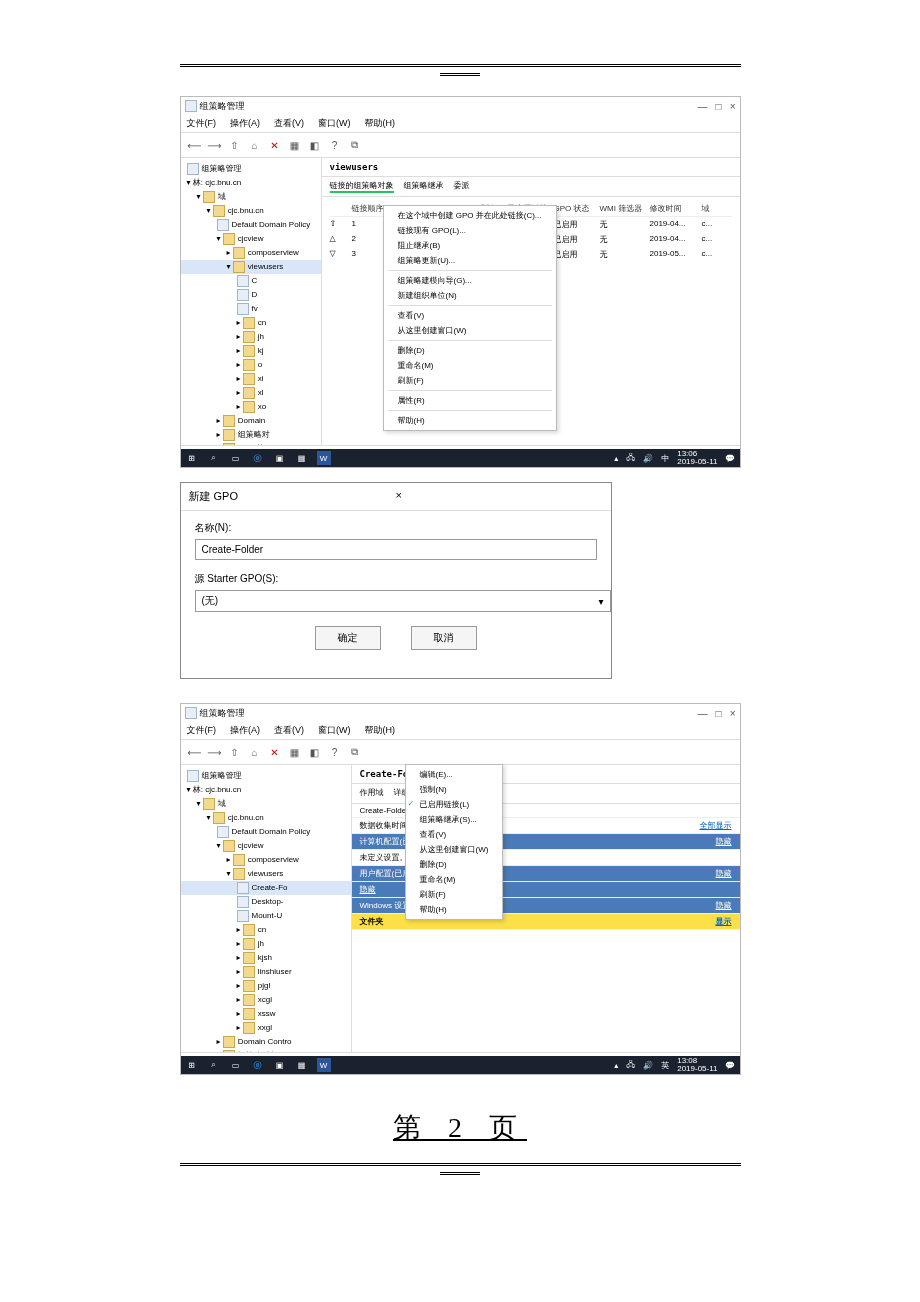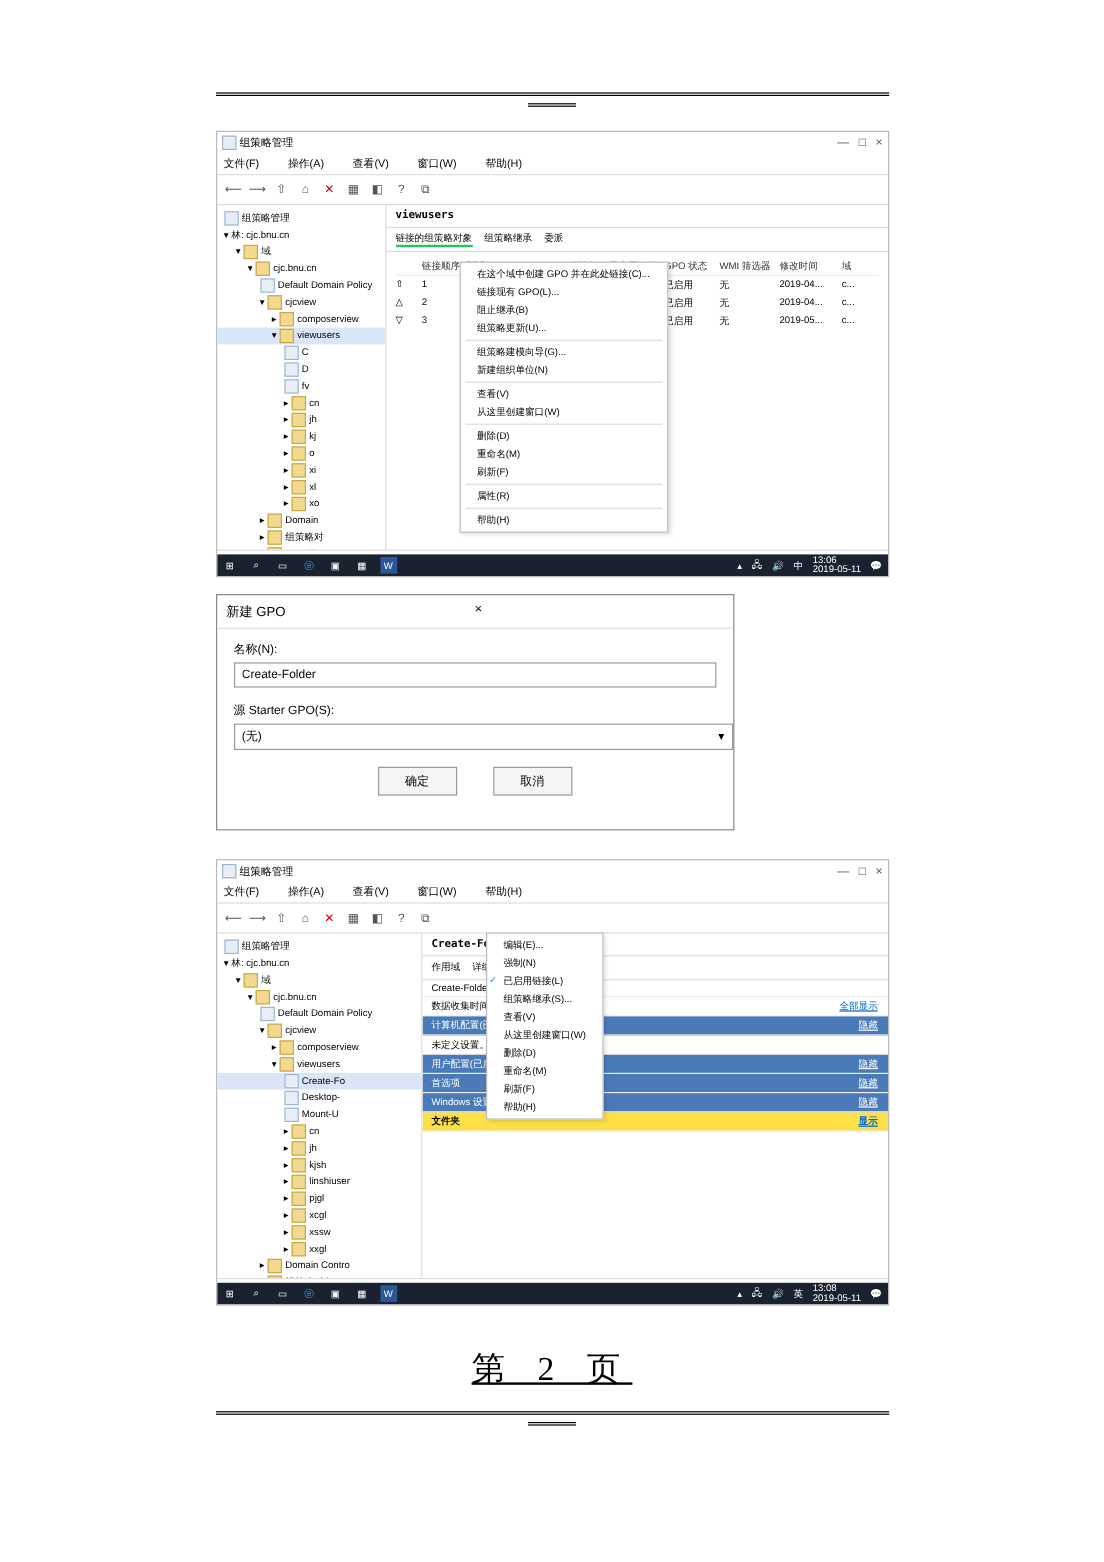--- a/index.html
+++ b/index.html
@@ -1,23 +1,23 @@
 <!DOCTYPE html>
 <html><head>
 <meta charset="utf-8">
 <style>
 body{margin:0;background:#fff;font-family:"Microsoft YaHei",Arial,sans-serif;font-size:10px;color:#000}
-.page{width:821px;margin:17px auto;padding:60px 0 80px}
+.page{width:821px;margin:4px auto;padding:60px 0 80px}
 .rule{height:0;border-top:3px double #000;margin:0 130px}
 .rule-short{width:40px;border-top:3px double #000;margin:6px auto 20px}
 .shot{position:relative;margin:0 130px 14px;border:1px solid #bbb;background:#fff;height:370px;overflow:hidden}
 .titlebar{display:flex;align-items:center;height:18px;padding:0 4px;font-size:9px}
 .titlebar .ttl{flex:1}
 .wc{display:flex;gap:8px;font-size:10px;color:#555}
-.menubar{display:flex;gap:24px;font-size:9px;padding:2px 6px;border-bottom:1px solid #ddd}
+.menubar{display:flex;gap:14px;font-size:9px;padding:2px 6px;border-bottom:1px solid #ddd}
 .toolbar{display:flex;gap:4px;padding:4px 6px;border-bottom:1px solid #ddd}
 .tbtn{width:14px;height:14px;display:flex;align-items:center;justify-content:center;font-size:10px;color:#555;border:1px solid transparent}
 .tbtn.red{color:#c00}
 .body{display:flex;height:calc(100% - 72px)}
 .tree{width:170px;border-right:1px solid #ddd;padding:4px 0;font-size:8px;line-height:14px;position:relative}
 .node{padding-left:6px;white-space:nowrap}
 .l1{padding-left:6px}.l2{padding-left:16px}.l3{padding-left:26px}.l4{padding-left:36px}.l5{padding-left:46px}.l6{padding-left:56px}
 .node.sel{background:#d8e6f7}
 .ico{display:inline-block;width:10px;height:10px;margin-right:3px;vertical-align:middle;background:#c9ddf0;border:1px solid #7fa9d4}
 .ico.fold{background:#f3d98e;border-color:#caa94c}
@@ -314,21 +314,20 @@
               <span class="v">隐藏</span>
             </div>
             <div class="srow ">
               <span class="k">未定义设置。</span>
             </div>
             <div class="srow blue">
               <span class="k">用户配置(已启用)</span>
               <span class="v">隐藏</span>
             </div>
             <div class="srow blue">
-              <span class="k">首选项</span>
               <span class="v">隐藏</span>
             </div>
             <div class="srow blue">
               <span class="k">Windows 设置</span>
               <span class="v">隐藏</span>
             </div>
             <div class="srow h">
               <span class="k">文件夹</span>
               <span class="v">显示</span>
             </div>

